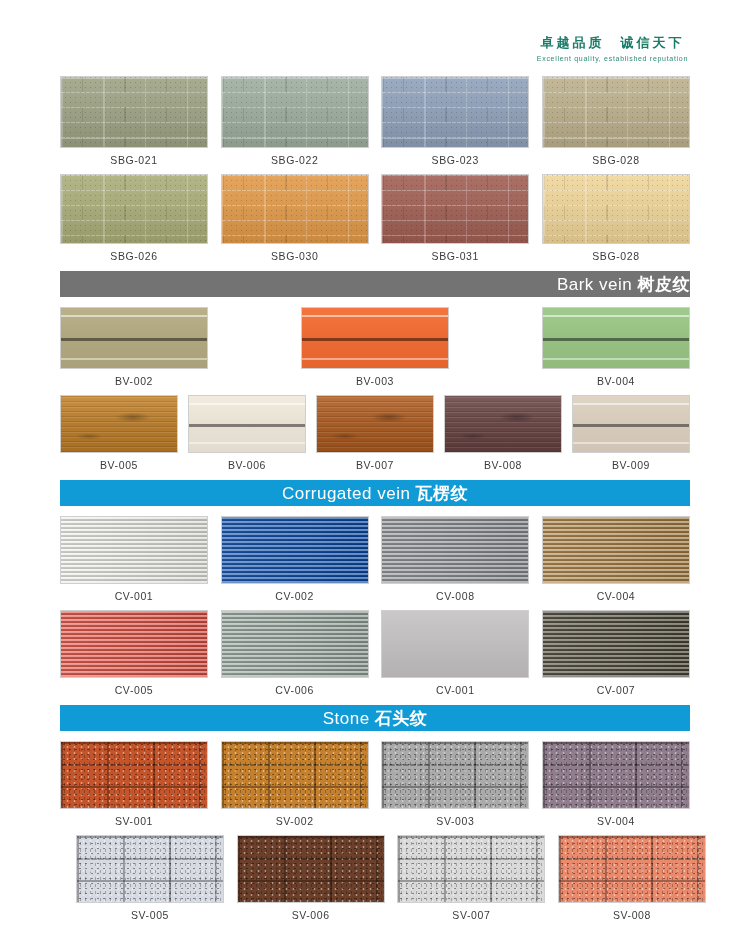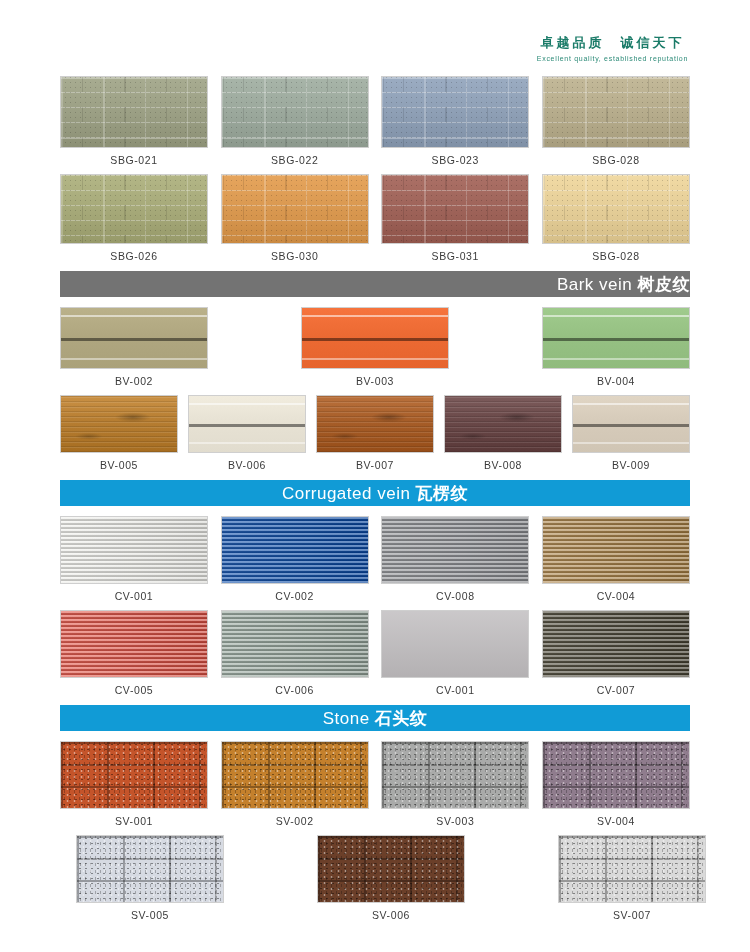--- a/index.html
+++ b/index.html
@@ -385,17 +385,23 @@
               <div class="rubble"></div>
             </div>
             <div class="cap">SV-006</div>
           </div>
           <div class="cell">
             <div class="sw tx-stone" style="width: 148px; height: 68px; background: rgb(217, 217, 217);">
               <div class="rubble"></div>
             </div>
             <div class="cap">SV-007</div>
           </div>
+          <div class="cell">
+            <div class="sw tx-stone" style="width: 148px; height: 68px; background: rgb(232, 138, 107);">
+              <div class="rubble"></div>
+            </div>
+            <div class="cap">SV-008</div>
+          </div>
         </div>
       </div>
     </div>
 
 </div>
 
 </body></html>

